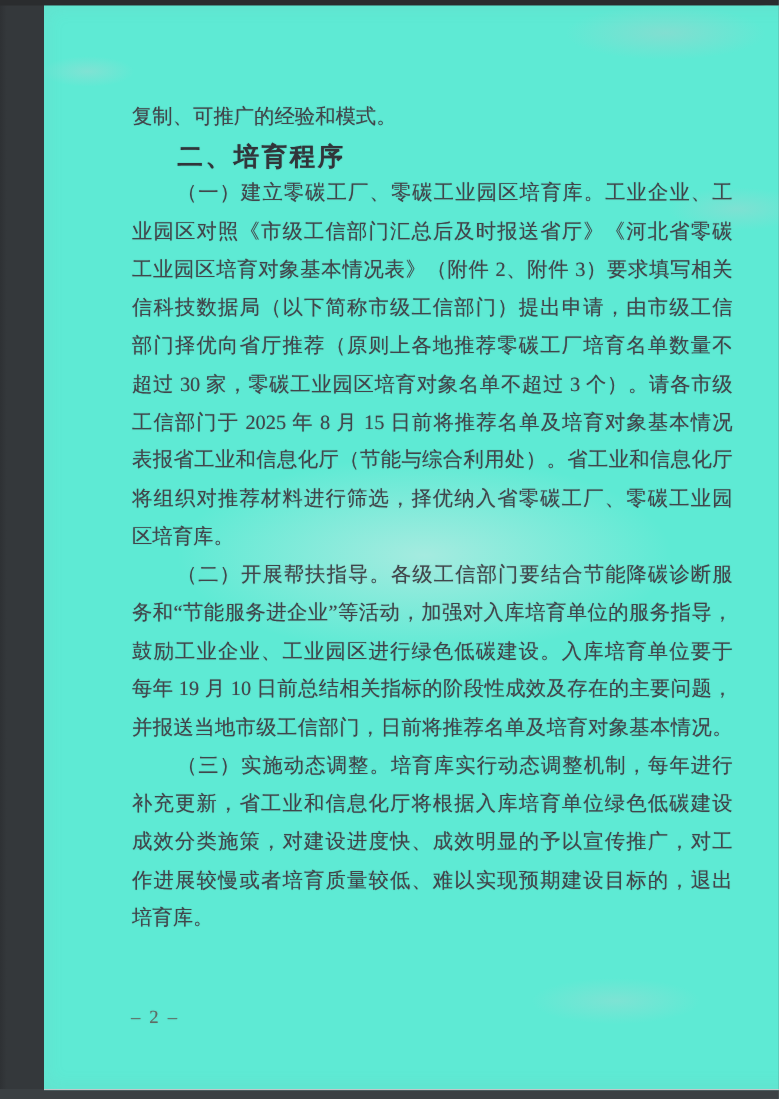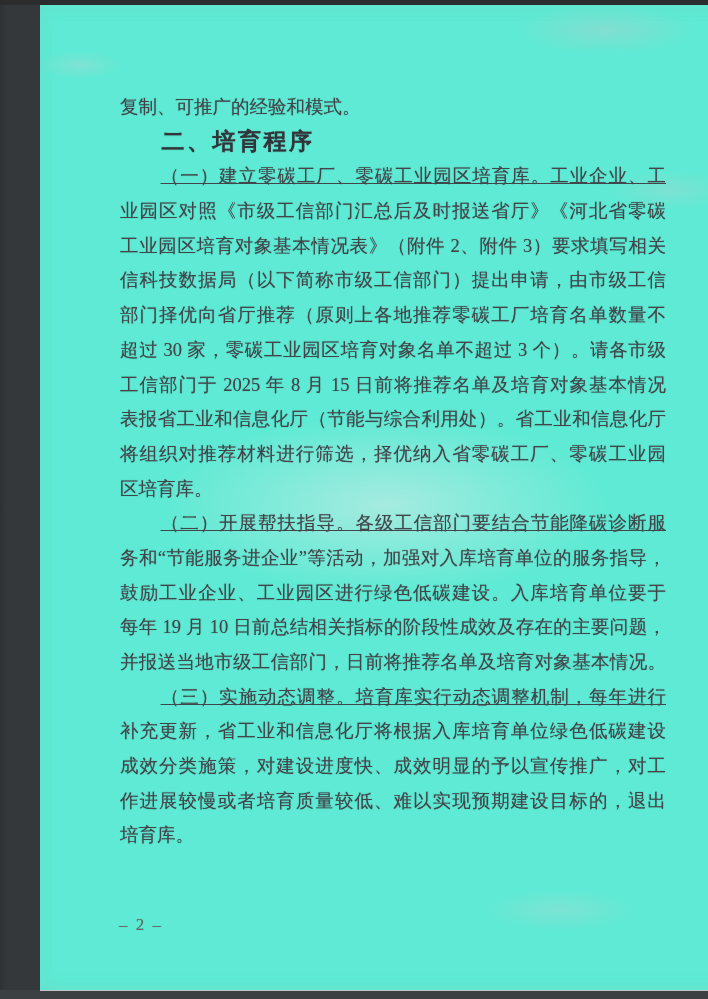--- a/index.html
+++ b/index.html
@@ -41,24 +41,24 @@
     position: absolute; left: 80px; top: 85px;
     width: 546px;
     color: #41464b;
     font-size: 18.5px;
   }
   .line {
     height: 34.7px; line-height: 34.7px;
     text-shadow: 0 0 1px rgba(65,70,75,0.5);
   }
   .line.body  { text-align: justify; text-align-last: justify; }
-  .line.first { text-align: justify; text-align-last: justify; text-indent: 2.2em; text-decoration: underline; }
+  .line.first { text-align: justify; text-align-last: justify; text-indent: 2.2em; }
   .line.plain { text-align: left; }
   .line.heading {
-    font-family: Liberation Serif, serif;
+    font-family: Liberation Sans, sans-serif;
     font-weight: bold;
     font-size: 23px;
     letter-spacing: 2.5px;
     text-indent: 1.8em;
     color: #31353a;
     text-shadow: 0 0 1px rgba(50,53,58,0.6);
   }
   .page-number {
     position: absolute; left: 79px; top: 910px;
     font-size: 17px;

